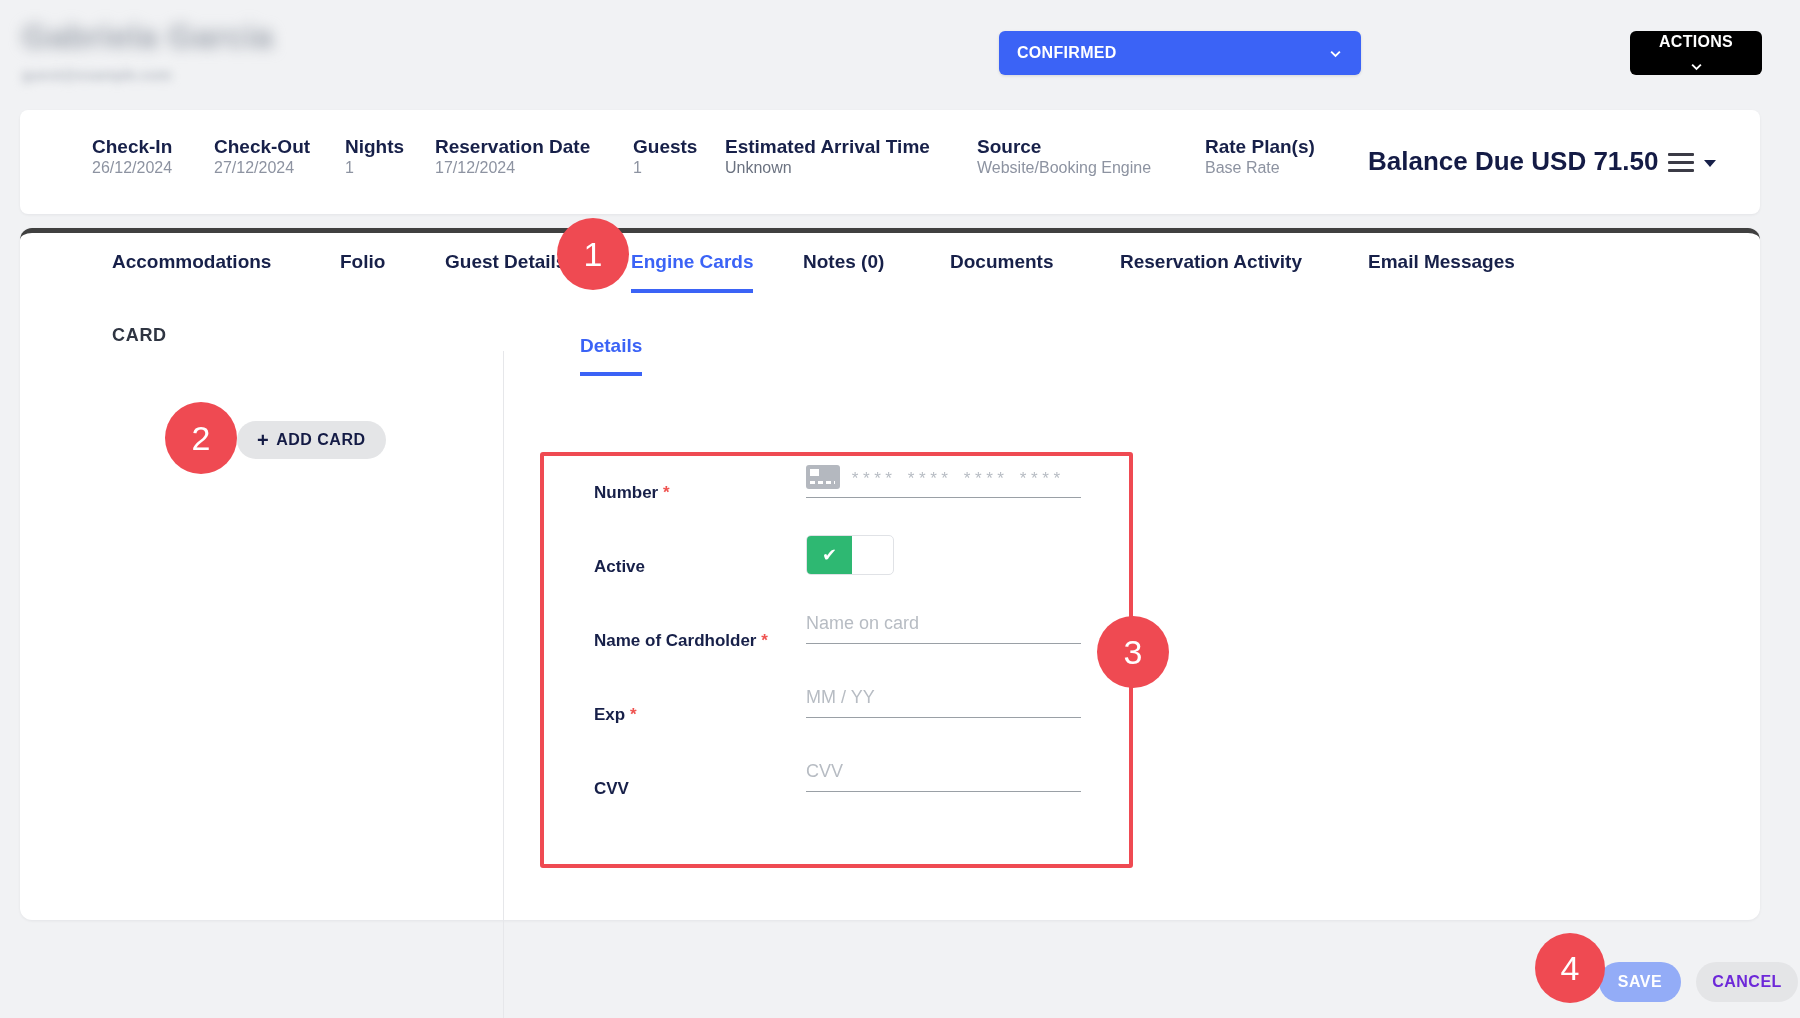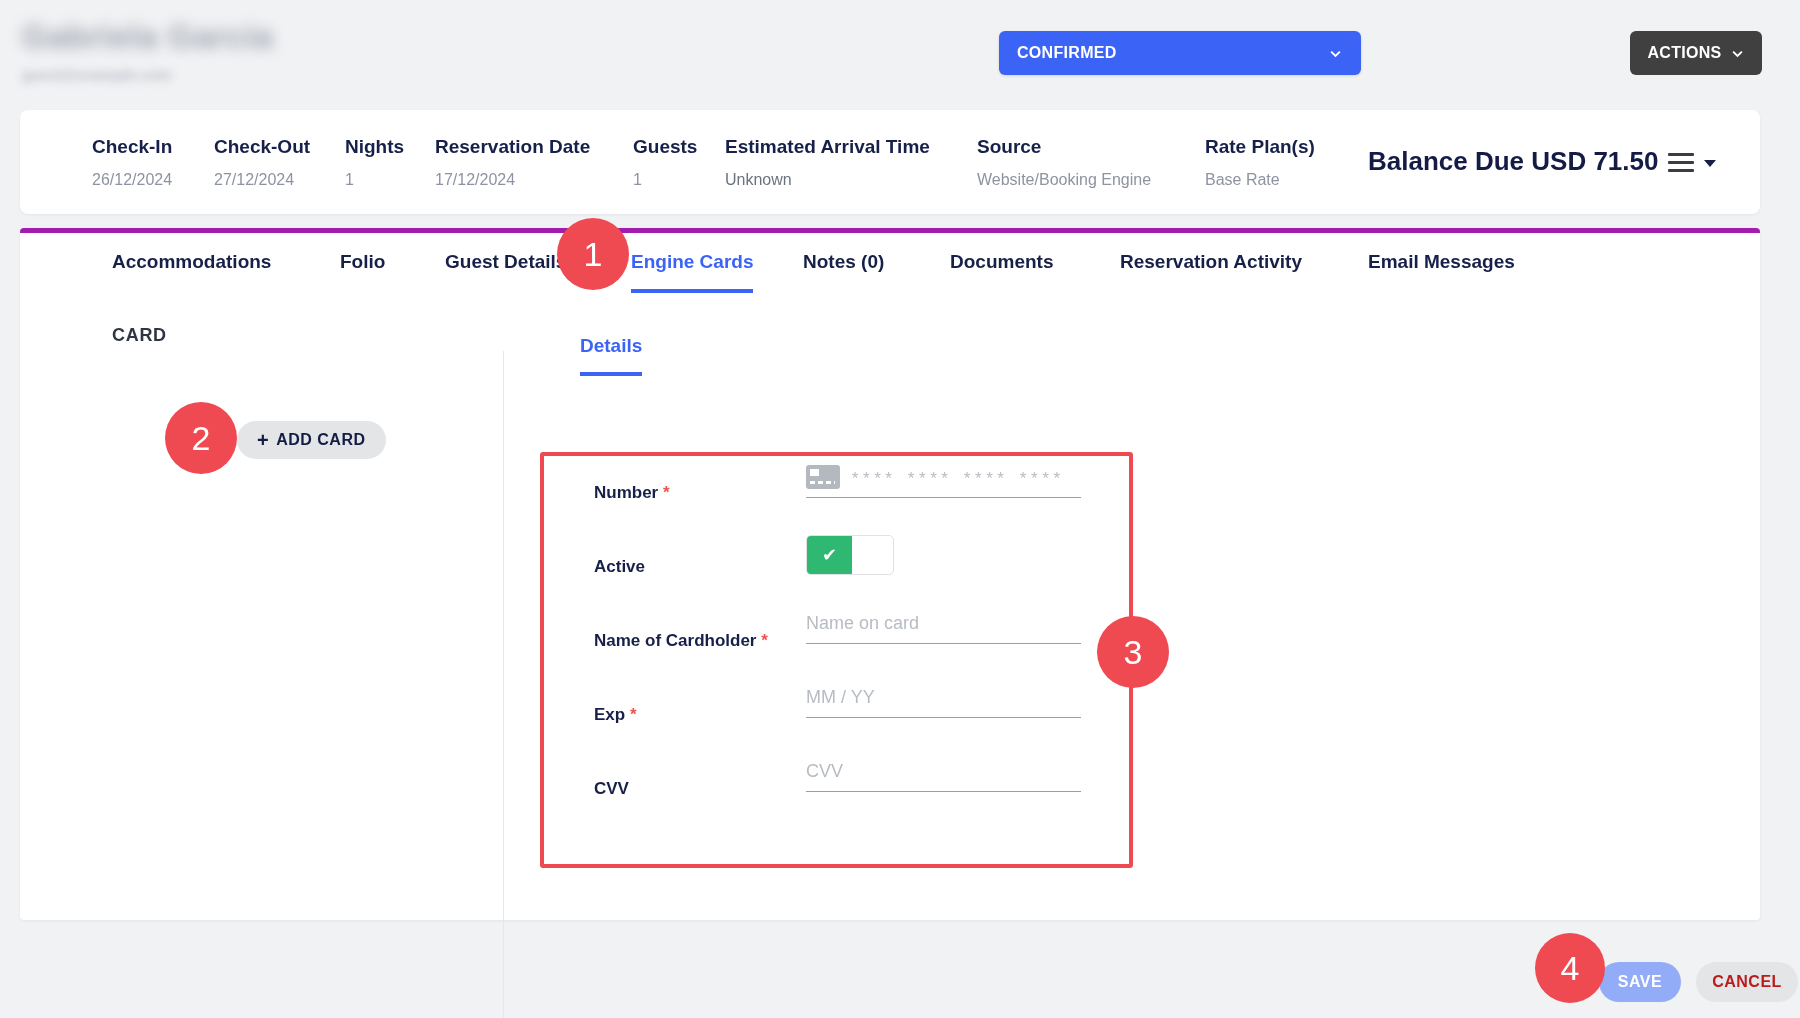--- a/index.html
+++ b/index.html
@@ -35,53 +35,53 @@
     position: absolute; left: 1315px; top: 31px;
     width: 305px; height: 44px; border-radius: 6px;
     background: #e2e2e4; color: #172049;
     display: flex; align-items: center; justify-content: space-between;
     padding: 0 18px; font-size: 16px; font-weight: 700; letter-spacing: .3px;
     box-shadow: 0 1px 3px rgba(0,0,0,.10); cursor: pointer;
   }
   .actions-btn {
     position: absolute; left: 1630px; top: 31px;
     width: 132px; height: 44px; border-radius: 6px;
-    background: #404040; color: #ffffff; border: none;
+    background: #000000; color: #ffffff; border: none;
     display: flex; align-items: center; justify-content: center; gap: 8px;
     font-size: 16px; font-weight: 700; letter-spacing: .3px;
-    font-family: "Liberation Sans", sans-serif; cursor: pointer;
+    font-family: "Liberation Sans", sans-serif; cursor: pointer; flex-direction: column;
   }
   .caret { display: inline-block; width: 0; height: 0;
     border-left: 6px solid transparent; border-right: 6px solid transparent; }
   .caret-d { border-top: 7px solid #172049; }
   .chev { width: 15px; height: 15px; }
 
   
   .summary {
     position: absolute; left: 20px; top: 110px; width: 1740px; height: 104px;
     background: #ffffff; border-radius: 8px;
     box-shadow: 0 1px 3px rgba(16,24,40,.06);
   }
   .sum-item { position: absolute; top: 26px; }
   .sum-label { font-size: 19px; font-weight: 700; color: #172049; white-space: nowrap; }
-  .sum-value { font-size: 16px; font-weight: 400; color: #8d93a1; margin-top: 13px; white-space: nowrap; }
+  .sum-value { font-size: 16px; font-weight: 400; color: #8d93a1; margin-top: 1px; white-space: nowrap; }
   .sum-value.link { color: #6b7280; cursor: pointer; }
   .balance {
     position: absolute; left: 1348px; top: 36px;
     font-size: 26px; font-weight: 700; color: #141b45; white-space: nowrap;
   }
   .hamburger { position: absolute; left: 1648px; top: 43px; cursor: pointer; }
   .hamburger span { display: block; width: 26px; height: 3px; background: #3b3b46; margin-bottom: 5px; border-radius: 1px; }
   .ham-caret { position: absolute; left: 1684px; top: 50px; }
 
   
   .maincard {
     position: absolute; left: 20px; top: 228px; width: 1740px; height: 692px;
-    background: #ffffff; border-radius: 4px;
-    border-top: 5px solid #a21caf;
+    background: #ffffff; border-radius: 12px;
+    border-top: 5px solid #404040;
     box-shadow: 0 1px 3px rgba(16,24,40,.06);
   }
   .tabs { position: absolute; left: 0; top: 18px; width: 100%; height: 54px; }
   .tab {
     position: absolute; top: 0; font-size: 19px; font-weight: 700;
     color: #172049; white-space: nowrap; cursor: pointer; padding-bottom: 16px;
   }
   .tab.active { color: #3b63f6; border-bottom: 4px solid #3b63f6; }
 
   .card-col-label {
@@ -153,21 +153,21 @@
   .save-btn {
     position: absolute; left: 1599px; top: 962px;
     width: 82px; height: 40px; border-radius: 20px;
     background: #93acf7; color: #ffffff; border: none;
     font-size: 16px; font-weight: 700; letter-spacing: .5px;
     font-family: "Liberation Sans", sans-serif; cursor: pointer;
   }
   .cancel-btn {
     position: absolute; left: 1696px; top: 962px;
     width: 102px; height: 40px; border-radius: 20px;
-    background: #e4e5e7; color: #b91c1c; border: none;
+    background: #e4e5e7; color: #6d28d9; border: none;
     font-size: 16px; font-weight: 700; letter-spacing: .5px;
     font-family: "Liberation Sans", sans-serif; cursor: pointer;
   }
 
   
   .marker {
     position: absolute; border-radius: 50%; background: #ef4a52;
     color: #ffffff; display: flex; align-items: center; justify-content: center;
     font-size: 34px; font-weight: 400; z-index: 40;
     font-family: "Liberation Sans", sans-serif;

